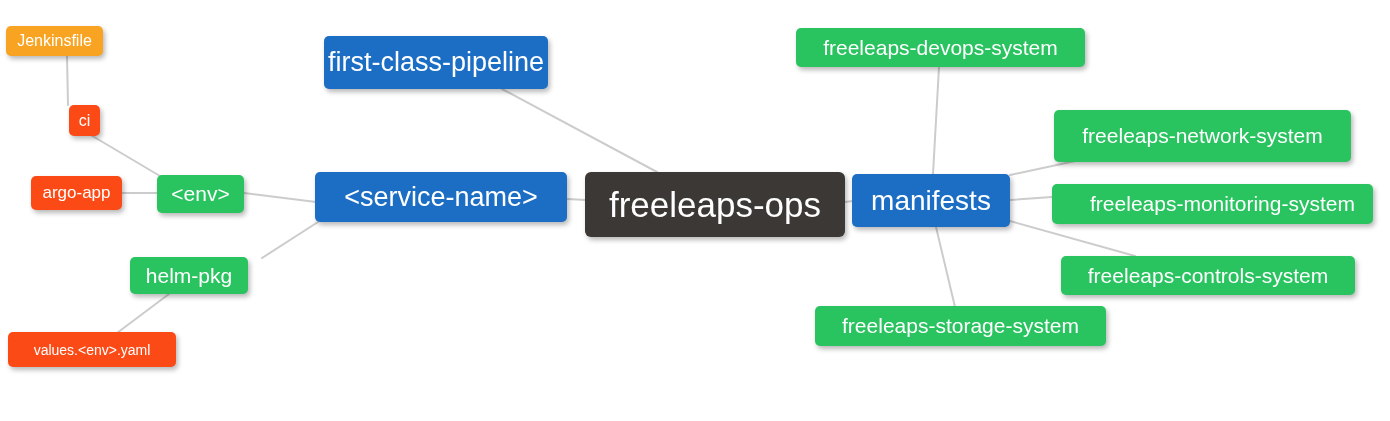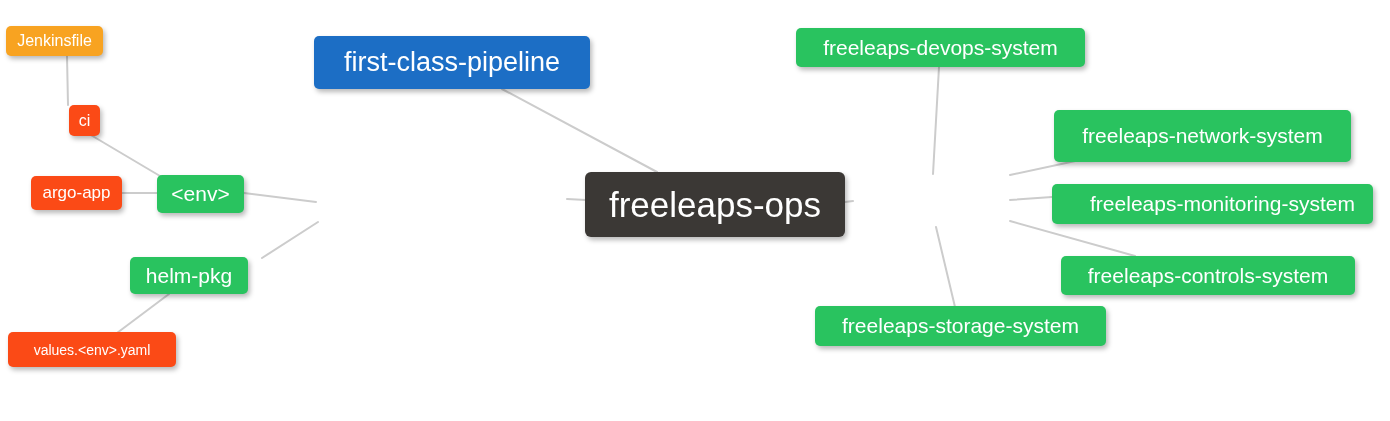--- a/index.html
+++ b/index.html
@@ -44,21 +44,21 @@
     user-select: none;
   }
   .c-root   { background: var(--root-bg,   #3b3835); border-radius: 6px; }
   .c-branch { background: var(--branch-bg, #1c6ec5); }
   .c-green  { background: var(--level2-bg, #29c35f); }
   .c-red    { background: var(--level3-bg, #fb4a16); }
   .c-amber  { background: var(--level4-bg, #f8a321); }
 
   
   #n-freeleaps-ops        { left: 585px;  top: 172px; width: 260px; height: 65px; font-size: 35px; }
-  #n-first-class-pipeline { left: 314px;  top: 36px;  width: 276px; height: 53px; font-size: 27px; }
+  #n-first-class-pipeline { left: 324px;  top: 36px;  width: 224px; height: 53px; font-size: 27px; }
   #n-service-name         { left: 315px;  top: 172px; width: 252px; height: 50px; font-size: 27px; }
   #n-manifests            { left: 852px;  top: 174px; width: 158px; height: 53px; font-size: 28px; }
   #n-env                  { left: 157px;  top: 175px; width: 87px;  height: 38px; font-size: 21px; }
   #n-helm-pkg             { left: 130px;  top: 257px; width: 118px; height: 37px; font-size: 21px; }
   #n-ci                   { left: 53px;   top: 105px; width: 31px;  height: 31px; font-size: 16px; margin-left: 16px; }
   #n-argo-app             { left: 31px;   top: 176px; width: 91px;  height: 34px; font-size: 17px; }
   #n-jenkinsfile          { left: 6px;   top: 26px;  width: 97px;  height: 30px; font-size: 16px; }
   #n-values-env-yaml      { left: 8px;    top: 332px; width: 168px; height: 35px; font-size: 14px; }
   #n-devops-system        { left: 796px;  top: 28px;  width: 289px; height: 39px; font-size: 21px; text-align: center; }
   #n-network-system       { left: 1054px; top: 110px; width: 297px; height: 52px; font-size: 21px; }
@@ -88,20 +88,22 @@
     <line x1="936" y1="227" x2="955" y2="307"></line>
   </svg>
 
   <div class="node c-amber" id="n-jenkinsfile">Jenkinsfile</div>
   <div class="node c-red" id="n-ci">ci</div>
   <div class="node c-red" id="n-argo-app">argo-app</div>
   <div class="node c-green" id="n-env">&lt;env&gt;</div>
   <div class="node c-green" id="n-helm-pkg">helm-pkg</div>
   <div class="node c-red" id="n-values-env-yaml">values.&lt;env&gt;.yaml</div>
   <div class="node c-branch" id="n-first-class-pipeline">first-class-pipeline</div>
+  <div class="node c-branch" id="n-service-name">&lt;service-name&gt;</div>
   <div class="node c-root" id="n-freeleaps-ops">freeleaps-ops</div>
+  <div class="node c-branch" id="n-manifests">manifests</div>
   <div class="node c-green" id="n-devops-system">freeleaps-devops-system</div>
   <div class="node c-green" id="n-network-system">freeleaps-network-system</div>
   <div class="node c-green" id="n-monitoring-system">freeleaps-monitoring-system</div>
   <div class="node c-green" id="n-controls-system">freeleaps-controls-system</div>
   <div class="node c-green" id="n-storage-system">freeleaps-storage-system</div>
 
 </div>
 
 </body></html>

